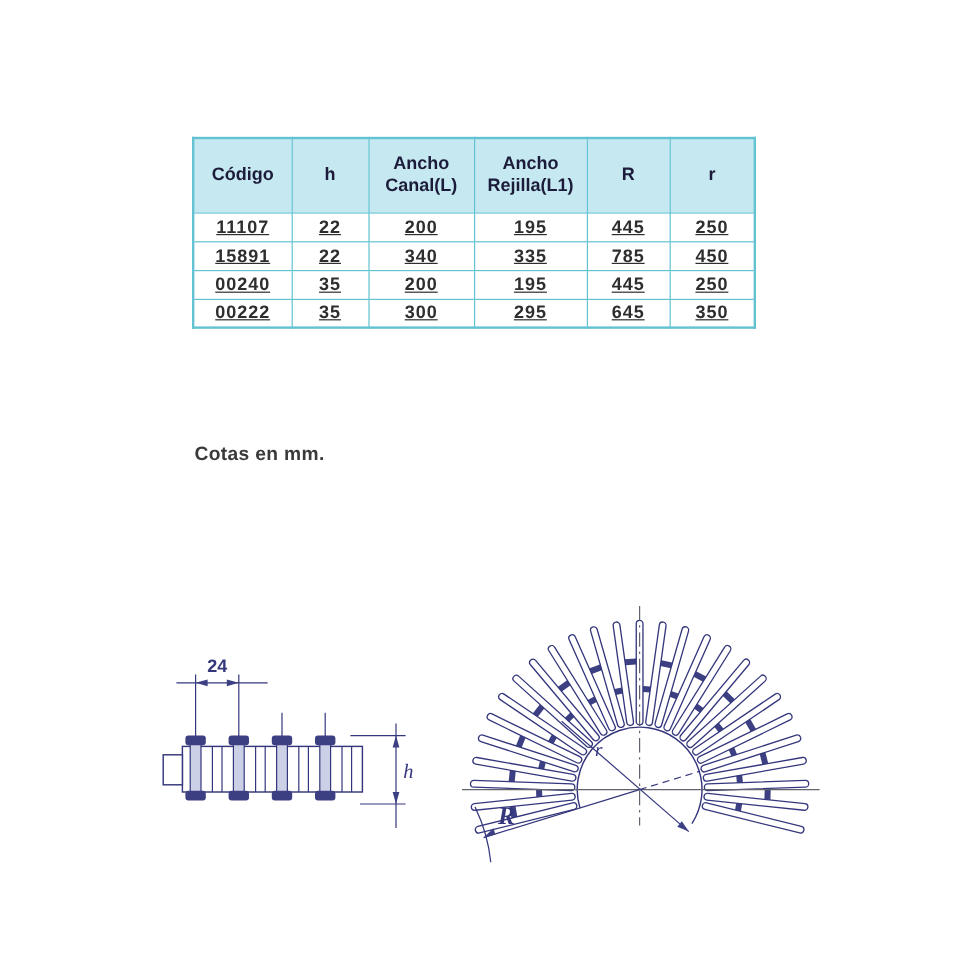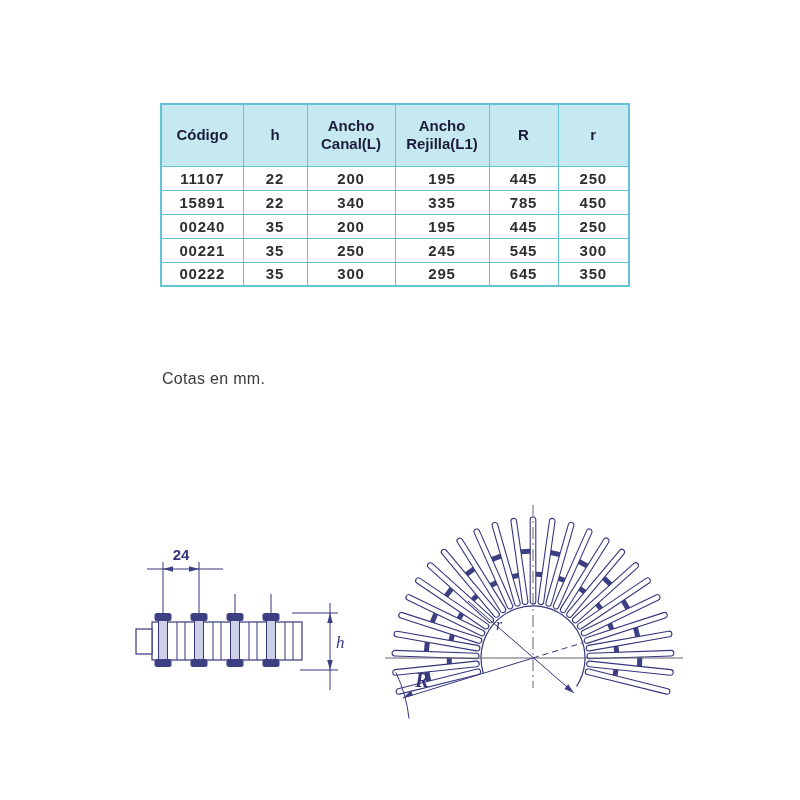--- a/index.html
+++ b/index.html
@@ -16,21 +16,21 @@
   *{margin:0;padding:0;box-sizing:border-box;}
   html,body{width:800px;height:800px;}
   body{
     background:#ffffff;
     font-family:"Liberation Sans", sans-serif;
     position:relative;
     overflow:hidden;
   }
   .spec-table-wrap{
     position:absolute;
-    left:160px; top:103px;
+    left:160px; top:114px;
   }
   table.spec{
     border-collapse:collapse;
     table-layout:fixed;
     border:2px solid var(--table-border);
   }
   table.spec th, table.spec td{
     border:1px solid var(--table-border);
     text-align:center;
     vertical-align:middle;
@@ -44,32 +44,33 @@
     line-height:1.2;
     white-space:pre-line;
   }
   table.spec td{
     color:var(--cell-text);
     font-size:15px;
     font-weight:bold;
     letter-spacing:0.8px;
     height:24px;
     background:#ffffff;
+    text-decoration:underline;
   }
   .col-codigo{width:82px;}
   .col-h{width:64px;}
   .col-canal{width:88px;}
   .col-rejilla{width:94px;}
   .col-R{width:69px;}
   .col-r{width:71px;}
   .units-note{
     position:absolute;
     left:162px; top:370px;
     font-size:16px;
-    font-weight:normal;
+    font-weight:bold;
     color:var(--note-text);
     letter-spacing:0.3px;
   }
   svg.drawing{
     position:absolute;
     left:100px; top:480px;
     width:620px; height:260px;
   }
   .navy-line{stroke:var(--navy);stroke-width:1.2;fill:none;}
   .navy-thin{stroke:var(--navy);stroke-width:1;fill:none;}
@@ -133,28 +134,20 @@
           <td>785</td>
           <td>450</td>
         </tr>
         <tr>
           <td>00240</td>
           <td>35</td>
           <td>200</td>
           <td>195</td>
           <td>445</td>
           <td>250</td>
-        </tr>
-        <tr>
-          <td>00221</td>
-          <td>35</td>
-          <td>250</td>
-          <td>245</td>
-          <td>545</td>
-          <td>300</td>
         </tr>
         <tr>
           <td>00222</td>
           <td>35</td>
           <td>300</td>
           <td>295</td>
           <td>645</td>
           <td>350</td>
         </tr>
       </tbody>

